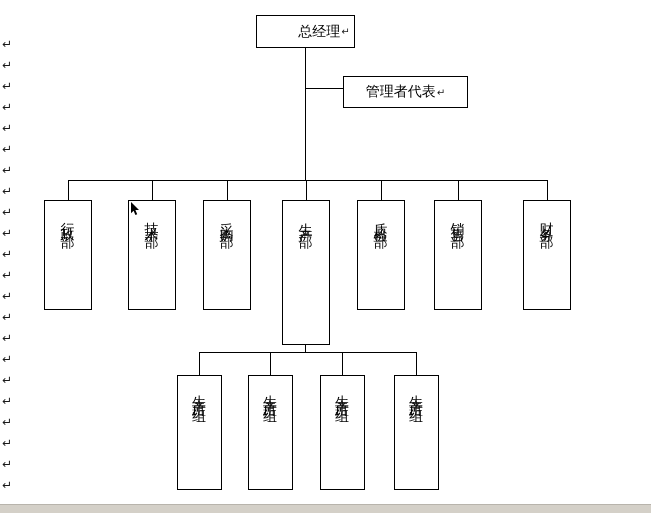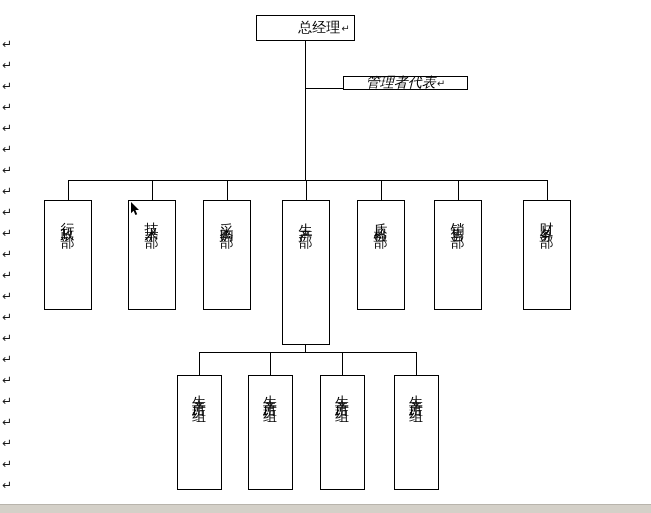--- a/index.html
+++ b/index.html
@@ -23,22 +23,22 @@
   .h-depts { left: 68px;  top: 180px; width: 480px; height: 1px; }
   .v-prod  { left: 305px; top: 345px; width: 1px;  height: 7px; }
   .h-teams { left: 199px; top: 352px; width: 218px; height: 1px; }
 
   
   .hbox {
     position: absolute; border: 1px solid #000; background: #fff;
     display: flex; align-items: center; justify-content: center;
     font-size: 14px; white-space: nowrap;
   }
-  .top-box { left: 256px; top: 15px; width: 99px;  height: 26px; padding-left: 37px; }
-  .rep-box { left: 343px; top: 76px; width: 125px; height: 14px; font-style: italic; }
+  .top-box { left: 256px; top: 15px; width: 99px;  height: 33px; padding-left: 37px; }
+  .rep-box { left: 343px; top: 76px; width: 125px; height: 32px; }
 
   .mark { font-size: 10px; color: #1a1a1a; margin-left: 1px; }
 
   
   .node { position: absolute; }
   .drop { width: 1px; background: #000; margin: 0 auto; }
   .vbox {
     border: 1px solid #000; background: #fff;
     display: flex; justify-content: center;
   }

